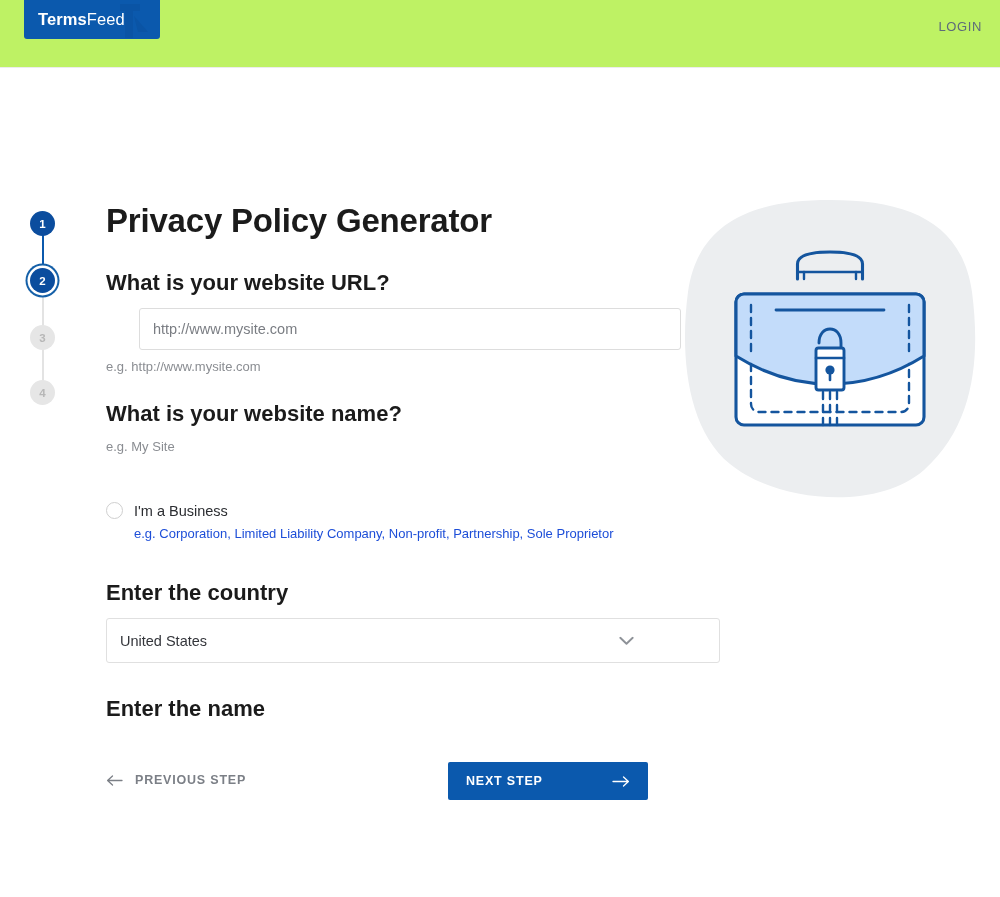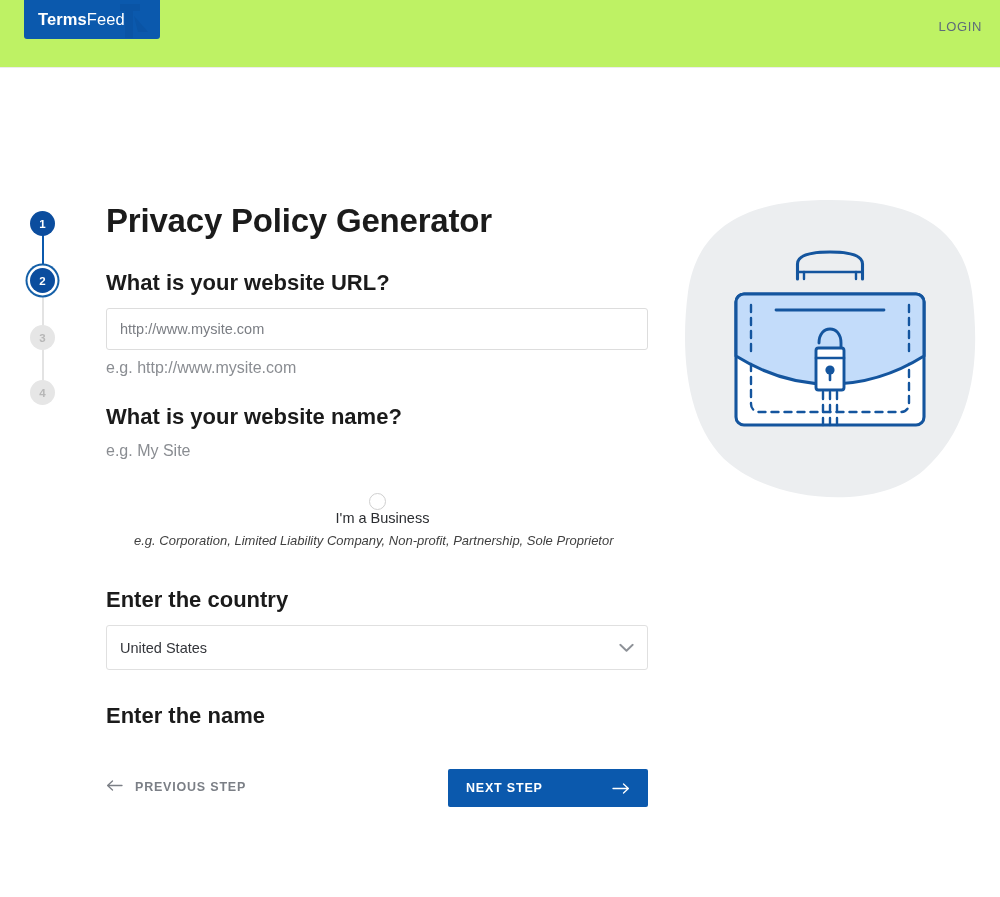--- a/index.html
+++ b/index.html
@@ -113,60 +113,60 @@
     width: 542px;
     height: 42px;
     padding: 0 13px;
     font-family: "Liberation Sans", sans-serif;
     font-size: 14.5px;
     color: #33353a;
     background: #ffffff;
     border: 1px solid #dddddd;
     border-radius: 3px;
     outline: none;
+    margin-left: 33px;
   }
   .text-input::placeholder { color: #7a7d83; }
   .hint {
-    font-size: 16px;
+    font-size: 13px;
     color: #8a8d92;
     margin-top: 9px;
   }
   .gap-lg { height: 27px; }
   .gap-xl { height: 33px; }
 
   
   .radio-row {
     display: flex;
     align-items: center;
-    cursor: pointer;
-    flex-direction: column;
+    margin-top: 15px;
+    cursor: pointer;
   }
   .radio-dot {
     width: 17px; height: 17px;
     border: 1px solid #cfcfcf;
     border-radius: 50%;
     background: #fff;
     flex: 0 0 auto;
   }
   .radio-label {
     font-size: 14.5px;
     color: #2b2d31;
     margin-left: 11px;
   }
   .radio-sub {
     font-size: 13px;
-    color: #404040;
+    color: #1d4ed8;
     margin: 7px 0 0 28px;
-    font-style: italic;
   }
 
   
   .select-wrap { position: relative; width: 542px; }
   .select-box {
-    width: 542px; height: 45px;
+    width: 614px; height: 45px;
     padding: 0 15px 0 13px;
     display: flex; align-items: center;
     font-size: 14.5px;
     color: #33353a;
     background: #ffffff;
     border: 1px solid #e0e0e0;
     border-radius: 3px;
     cursor: pointer;
   }
   .chevron {
@@ -178,21 +178,21 @@
 
   
   .actions {
     position: relative;
     margin-top: 47px;
     height: 38px;
   }
   .prev-btn {
     position: absolute;
     left: 0; top: 4px;
-    display: flex; align-items: flex-start;
+    display: flex; align-items: center;
     gap: 12px;
     font-size: 12.5px;
     font-weight: bold;
     letter-spacing: .8px;
     color: #7b7f86;
     background: none; border: none;
     padding: 0; cursor: pointer;
     font-family: "Liberation Sans", sans-serif;
   }
   .next-btn {

